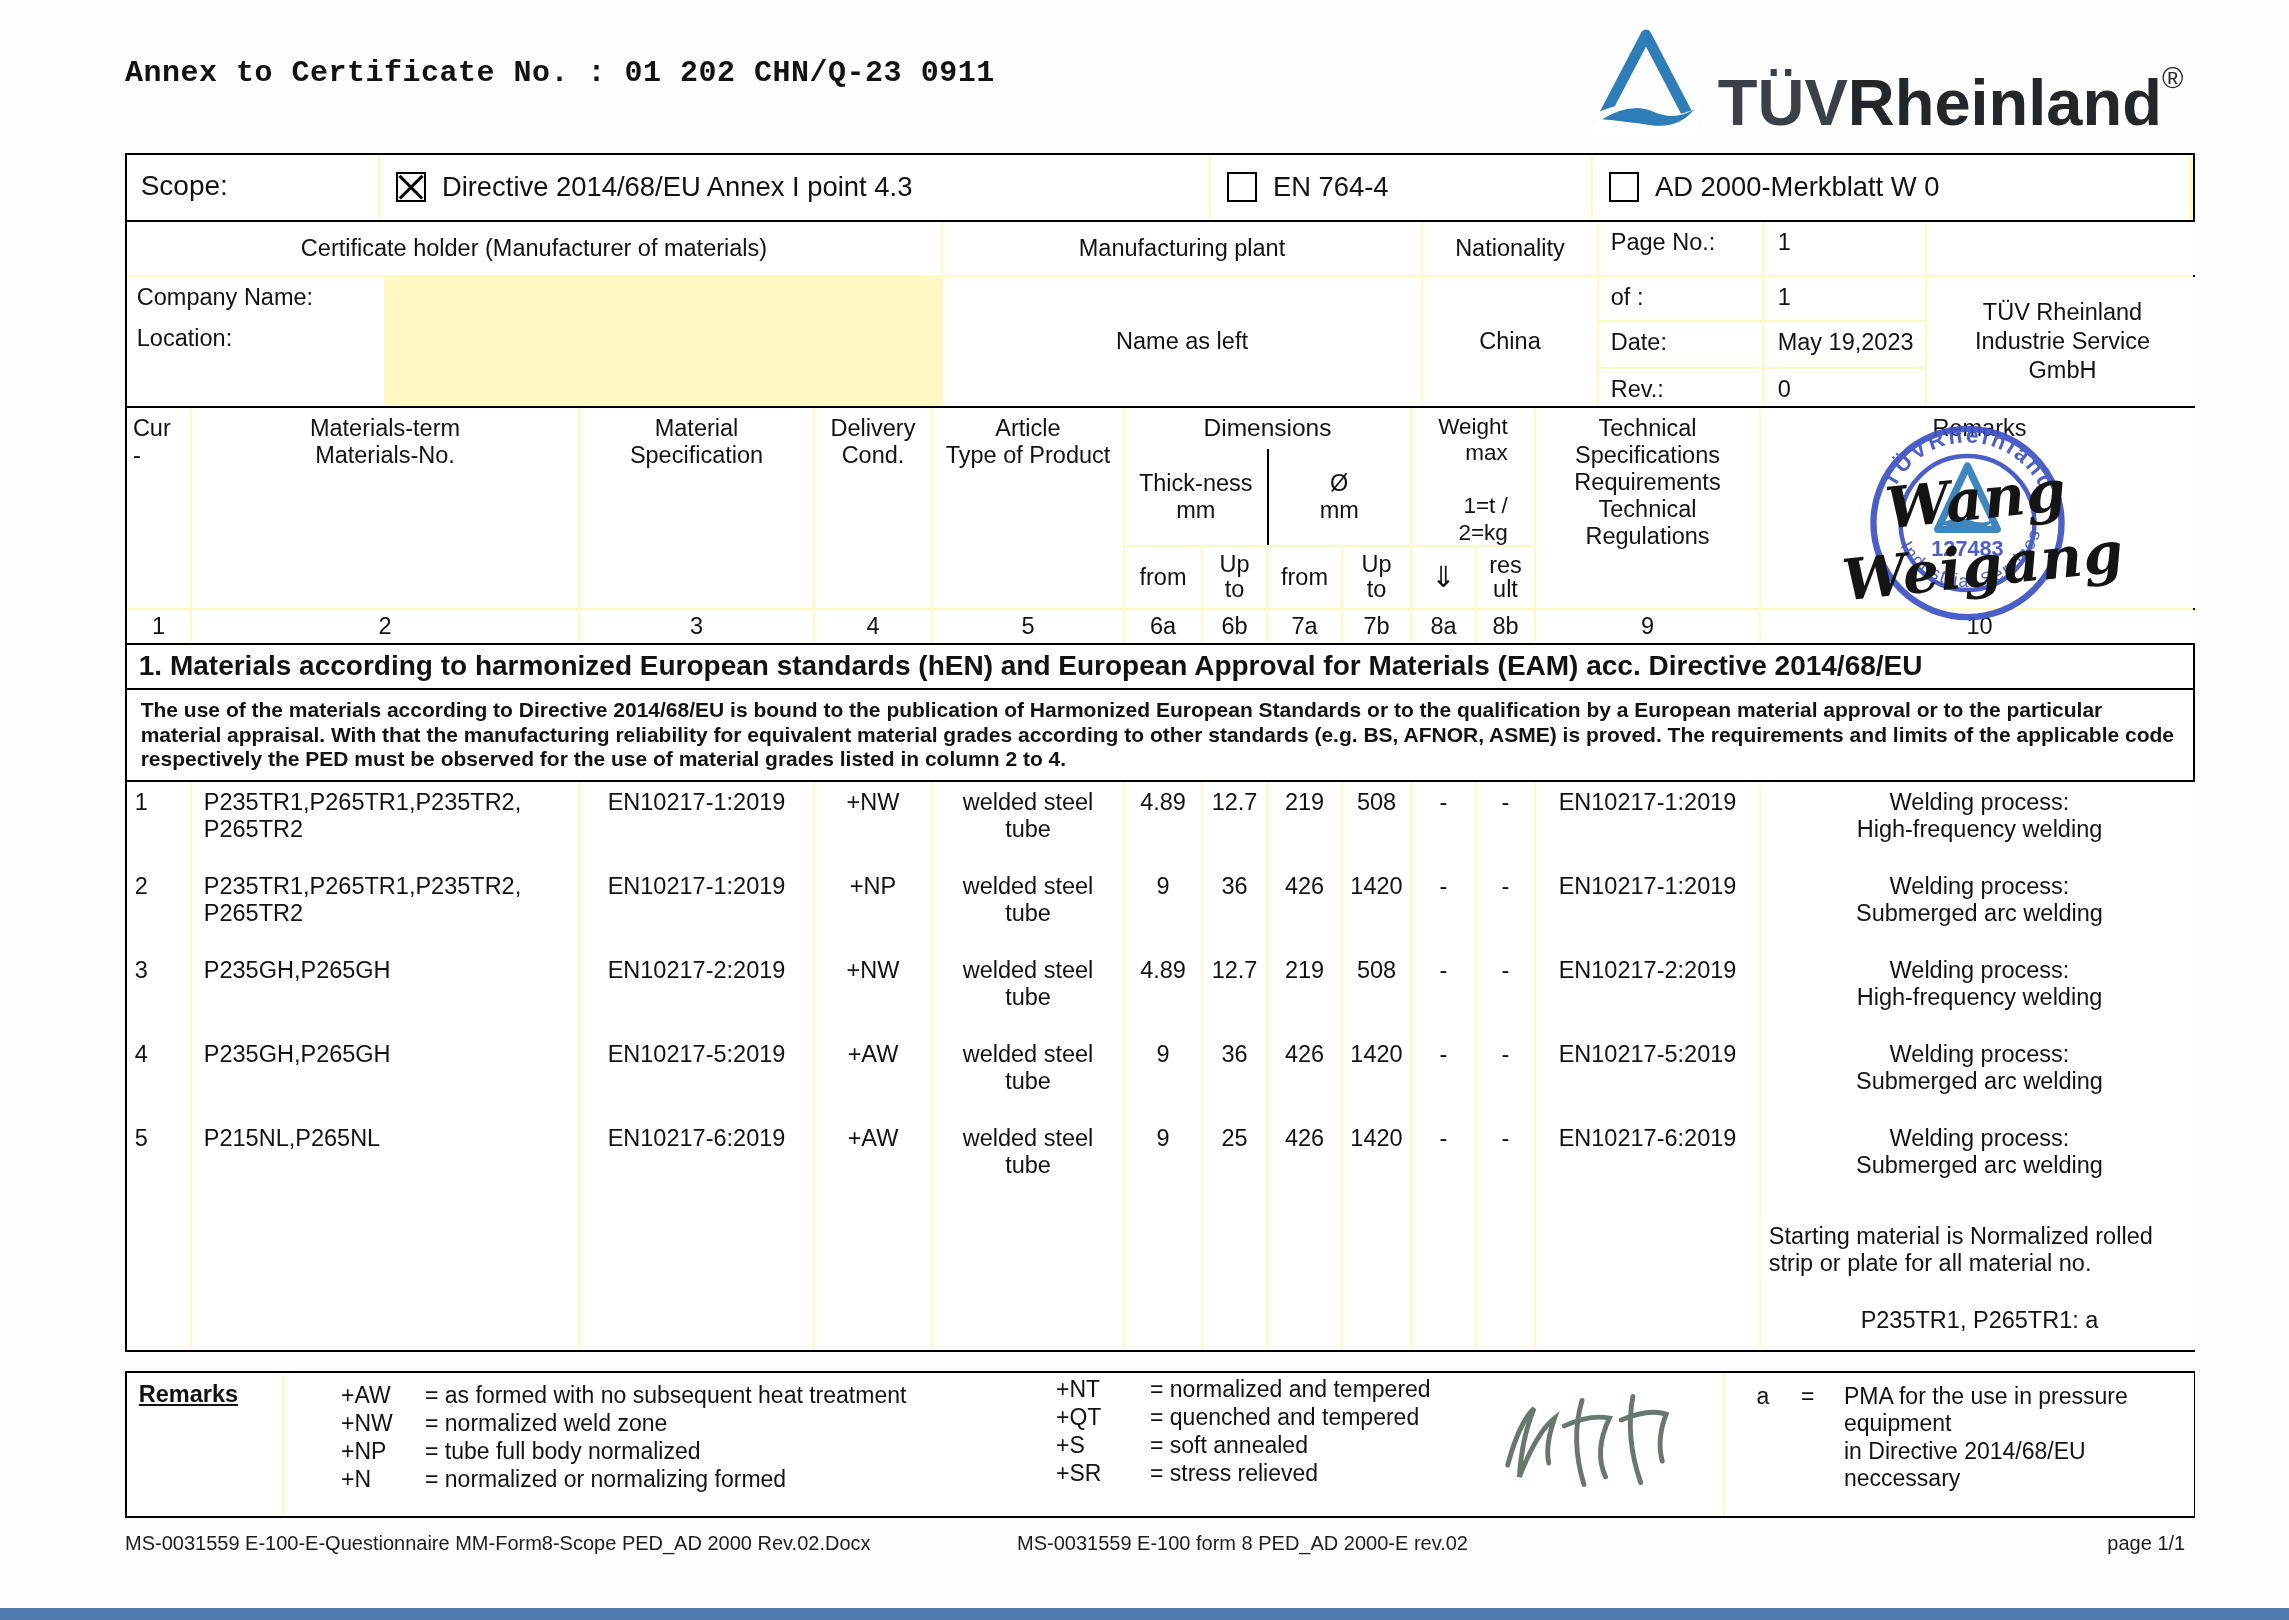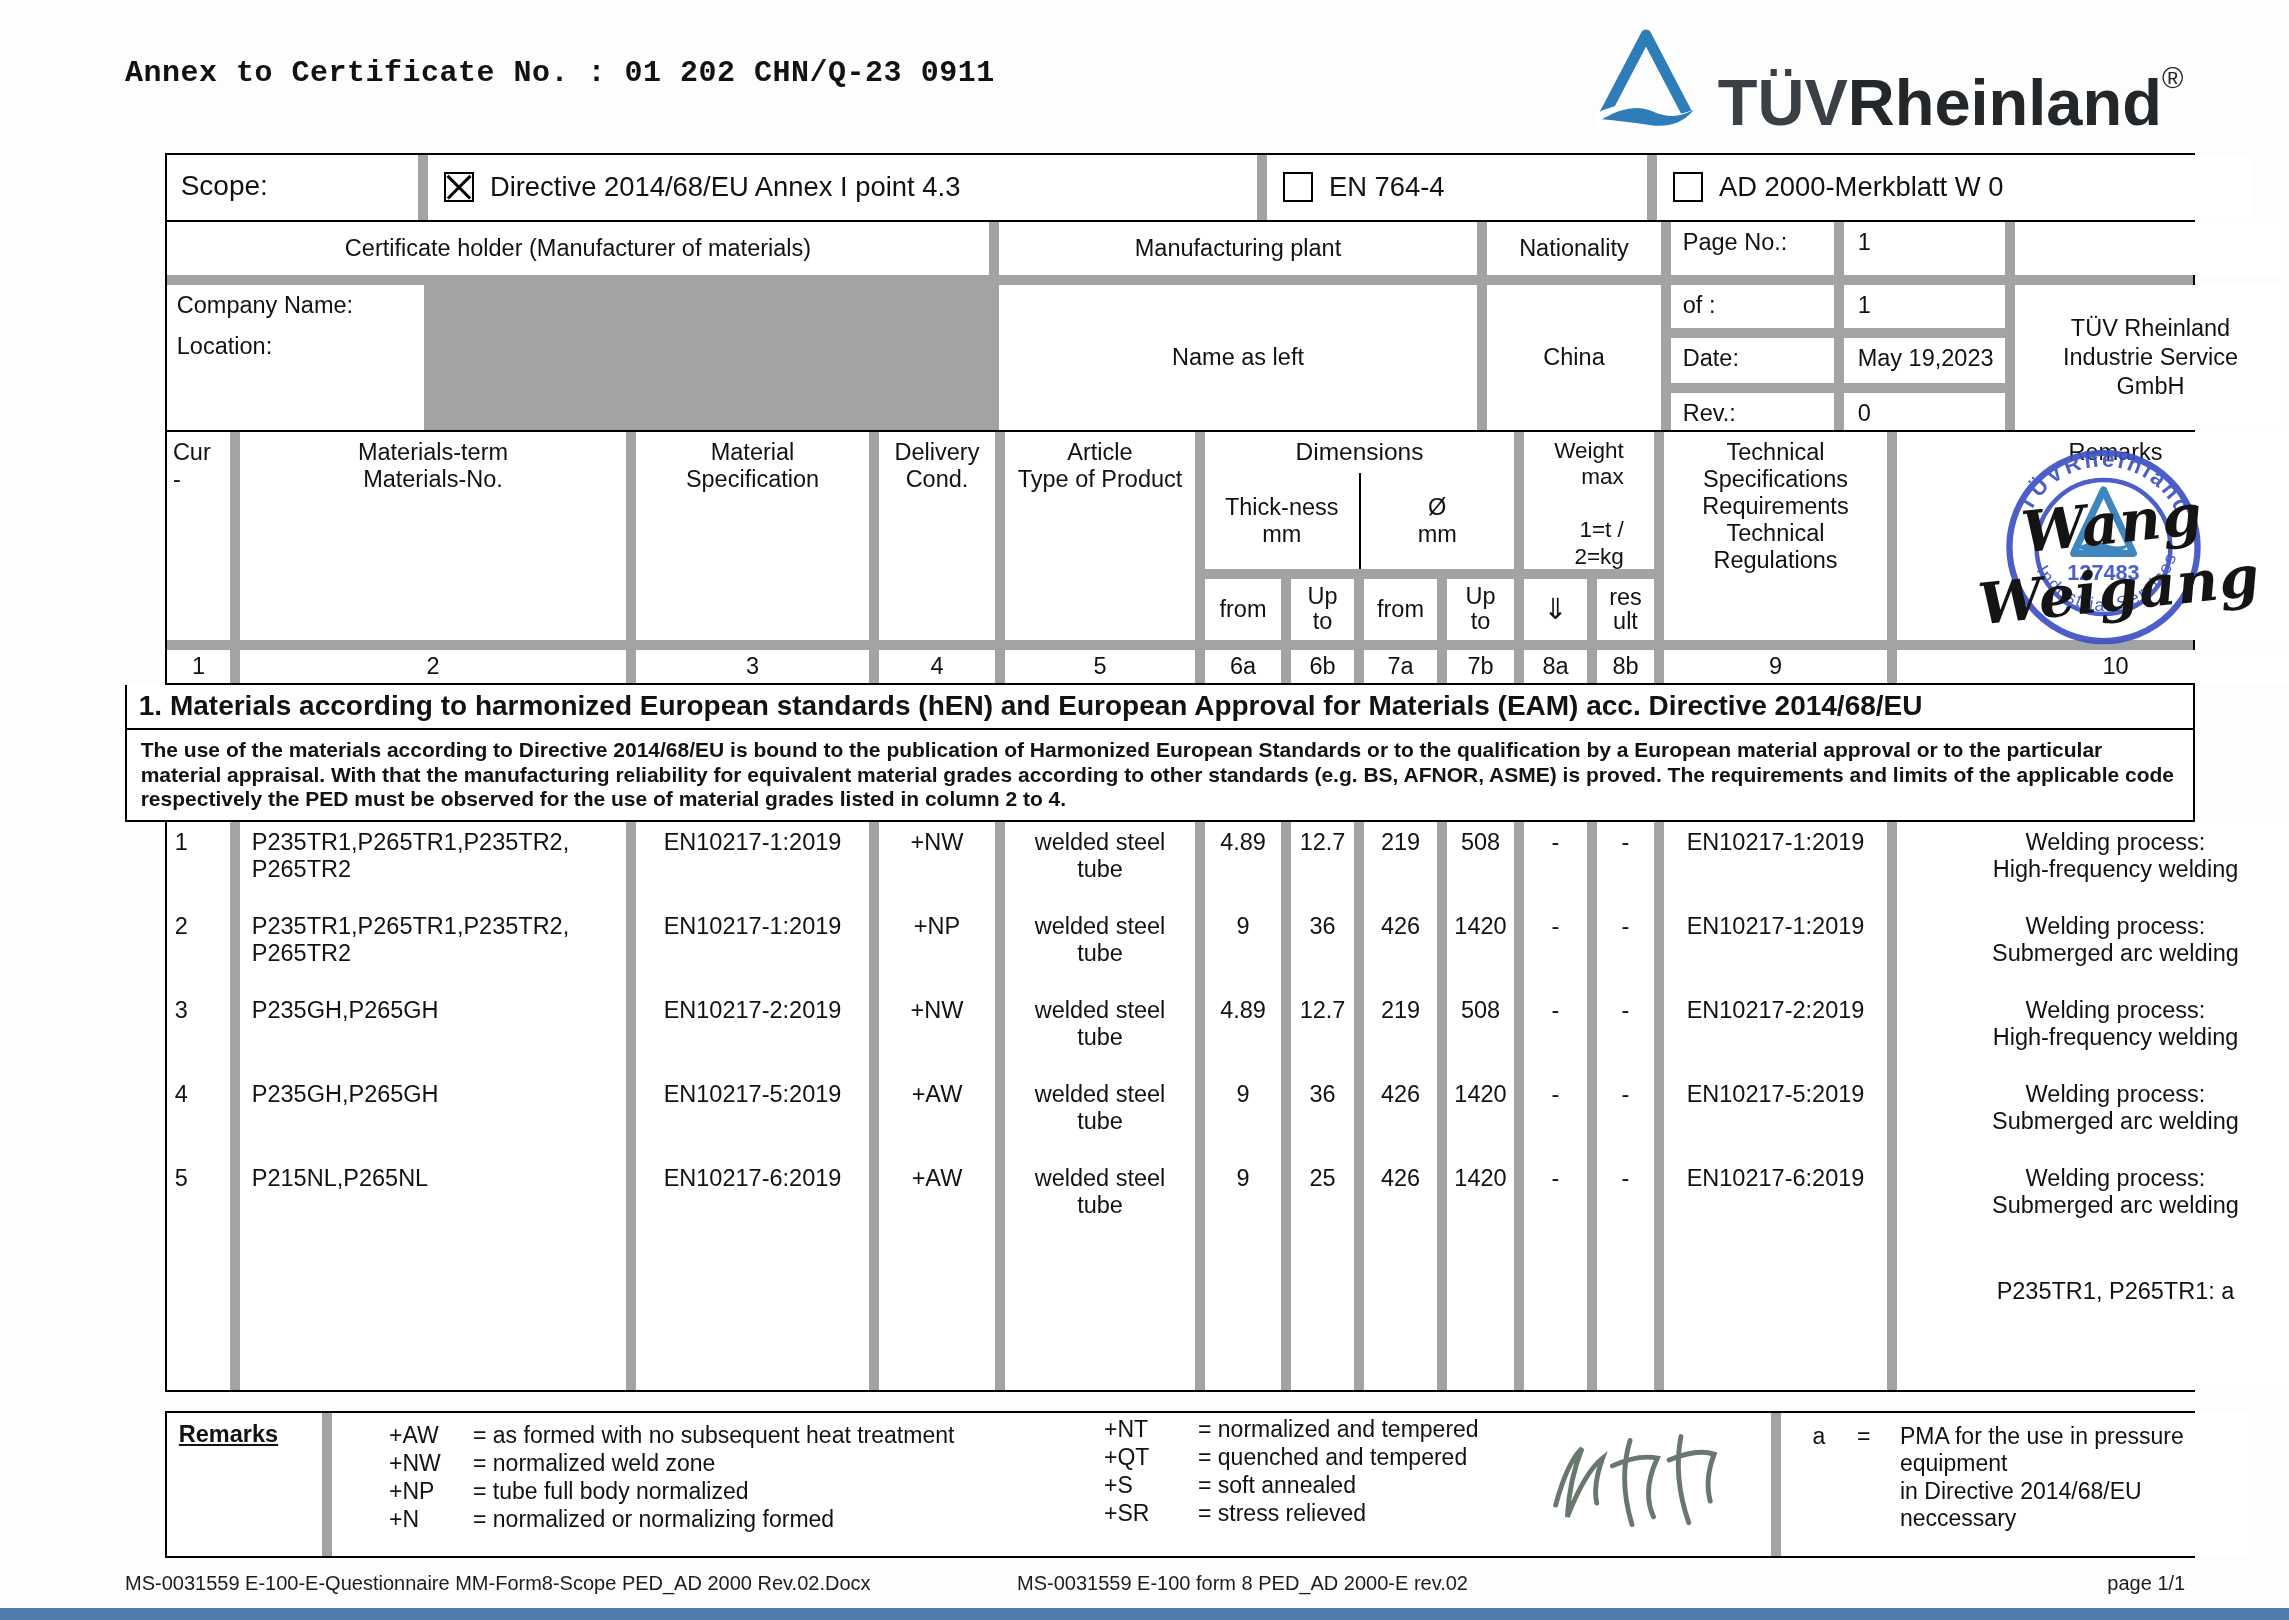--- a/index.html
+++ b/index.html
@@ -11,21 +11,21 @@
   
   .doc-header{display:flex;justify-content:space-between;align-items:flex-start;padding:29px 3.9px 13.7px 0;height:110px;}
   .doc-title{font-size:30px;font-weight:bold;padding-top:27.4px;letter-spacing:0.5px;font-family:Liberation Mono, monospace;}
   .logo{display:flex;align-items:flex-start;gap:13.7px;margin-right:7.8px;}
   .logo-text{font-size:65px;line-height:98px;letter-spacing:0;}
   .logo-tuv{font-weight:bold;color:#3a4045;}
   .logo-rh{font-weight:bold;color:#23272a;font-weight:600;}
   .logo-reg{font-size:29px;vertical-align:37px;color:#23272a;}
 
   
-  .tbl{display:grid;background:#a3a3a3;gap:10px;border:2.9px solid #000;margin-left:40px;}
+  .tbl{display:grid;background:#fef9c3;gap:2px;border:2.9px solid #000;}
   .tbl > div{background:#fff;}
   .no-top{border-top:0;}
   .c{text-align:center;}
   .mid{display:flex;align-items:center;justify-content:center;}
 
   .tbl-scope{grid-template-columns:251px 829px 380px 596px;grid-template-rows:65px;}
   .scope-label{font-size:28px;padding:15.7px 0 0 13.7px;}
   .scope-opt{display:flex;align-items:center;gap:15.7px;font-size:27.4px;padding-left:15.7px;}
   .cb{position:relative;width:26.5px;height:26.5px;border:2.5px solid #000;flex:0 0 auto;}
   .cb.checked::before,.cb.checked::after{content:"";position:absolute;left:50%;top:50%;width:32px;height:2.5px;background:#000;}
@@ -329,20 +329,22 @@
         <div class="dr" data-bind="table.rows.0.remark">Welding process:
 High-frequency welding</div>
         <div class="dr" data-bind="table.rows.1.remark">Welding process:
 Submerged arc welding</div>
         <div class="dr" data-bind="table.rows.2.remark">Welding process:
 High-frequency welding</div>
         <div class="dr" data-bind="table.rows.3.remark">Welding process:
 Submerged arc welding</div>
         <div class="dr" data-bind="table.rows.4.remark">Welding process:
 Submerged arc welding</div>
+        <div class="note1" data-bind="table.extra_remarks.note1">Starting material is Normalized rolled
+strip or plate for all material no.</div>
         <div class="note2" data-bind="table.extra_remarks.note2">P235TR1, P265TR1: a</div>
       </div>
     </div>
 
     <div class="tbl tbl-remarks">
       <div class="rb-label" data-bind="remarks_box.title">Remarks</div>
       <div class="rb-mid">
         <div class="abbr1">
           <div class="abbr-line">
               <span class="abbr-code" data-bind="remarks_box.col1.0.code">+AW</span>

